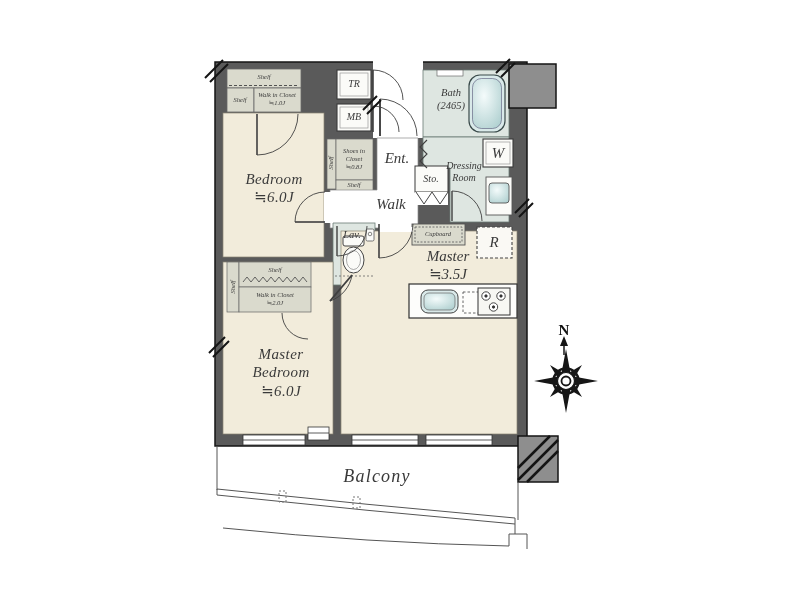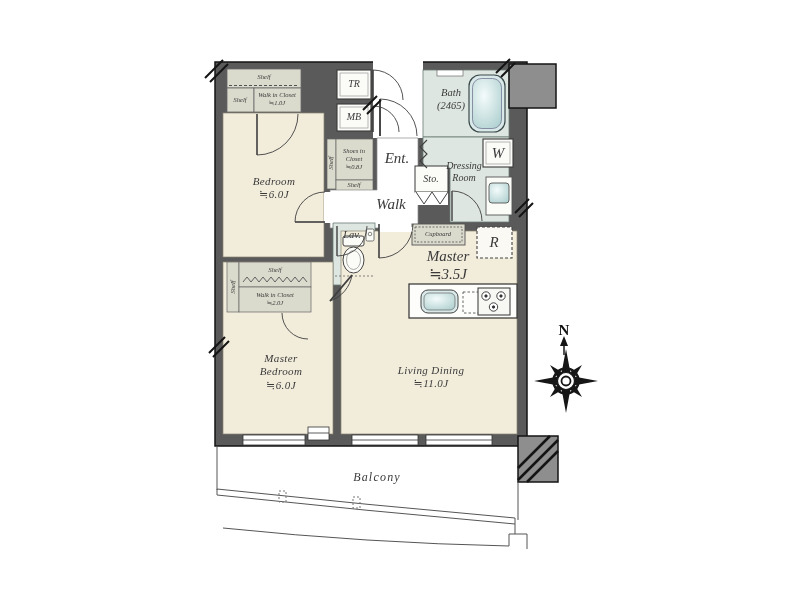--- a/index.html
+++ b/index.html
@@ -1,23 +1,23 @@
 <!DOCTYPE html>
 <html><head>
 <meta charset="utf-8">
 <style>
   body{margin:0;background:#fff}
   .stage{position:relative;width:800px;height:600px;background:#fff;overflow:hidden;
          font-family:"Liberation Serif","DejaVu Serif",serif}
   .stage svg{position:absolute;left:0;top:0}
   .lbl{position:absolute;transform:translate(-50%,-50%);color:#3a3a3a;font-style:italic;
        white-space:pre-line;text-align:center;line-height:1.22;pointer-events:none}
-  .lg{font-size:11px;letter-spacing:.4px}
+  .lg{font-size:15px;letter-spacing:.4px}
   .md{font-size:15px}
-  .md14{font-size:12px;letter-spacing:1.2px}
+  .md14{font-size:18px;letter-spacing:1.2px}
   .sm{font-size:10.5px}
   .xs{font-size:10px}
   .xxs{font-size:6.5px}
   .vert{transform:translate(-50%,-50%) rotate(-90deg)}
   .north{font-size:15px;font-weight:bold;font-style:normal;color:#111;letter-spacing:0}
 </style>
 </head>
 <body>
 
 <div class="stage">
@@ -190,22 +190,20 @@
     <path d="M564,355 V342" stroke="#161616" stroke-width="1.5" fill="none"></path>
     <path d="M564,336 L560,346 L568,346 Z" fill="#161616"></path>
   </g>
 </svg>
 
 <div class="lbl lg" style="left:274px;top:188px">Bedroom
 ≒6.0J</div>
 <div class="lbl lg" style="left:281px;top:372px">Master
 Bedroom
 ≒6.0J</div>
-<div class="lbl lg" style="left:431px;top:377px">Living Dining
-≒11.0J</div>
 <div class="lbl md" style="left:448px;top:265px">Master
 ≒3.5J</div>
 <div class="lbl sm" style="left:451px;top:100px">Bath
 (2465)</div>
 <div class="lbl xs" style="left:464px;top:172px">Dressing
 Room</div>
 <div class="lbl md" style="left:391px;top:204px">Walk</div>
 <div class="lbl md" style="left:397px;top:158px">Ent.</div>
 <div class="lbl sm" style="left:352px;top:235px">Lav.</div>
 <div class="lbl xs" style="left:431px;top:179px">Sto.</div>

